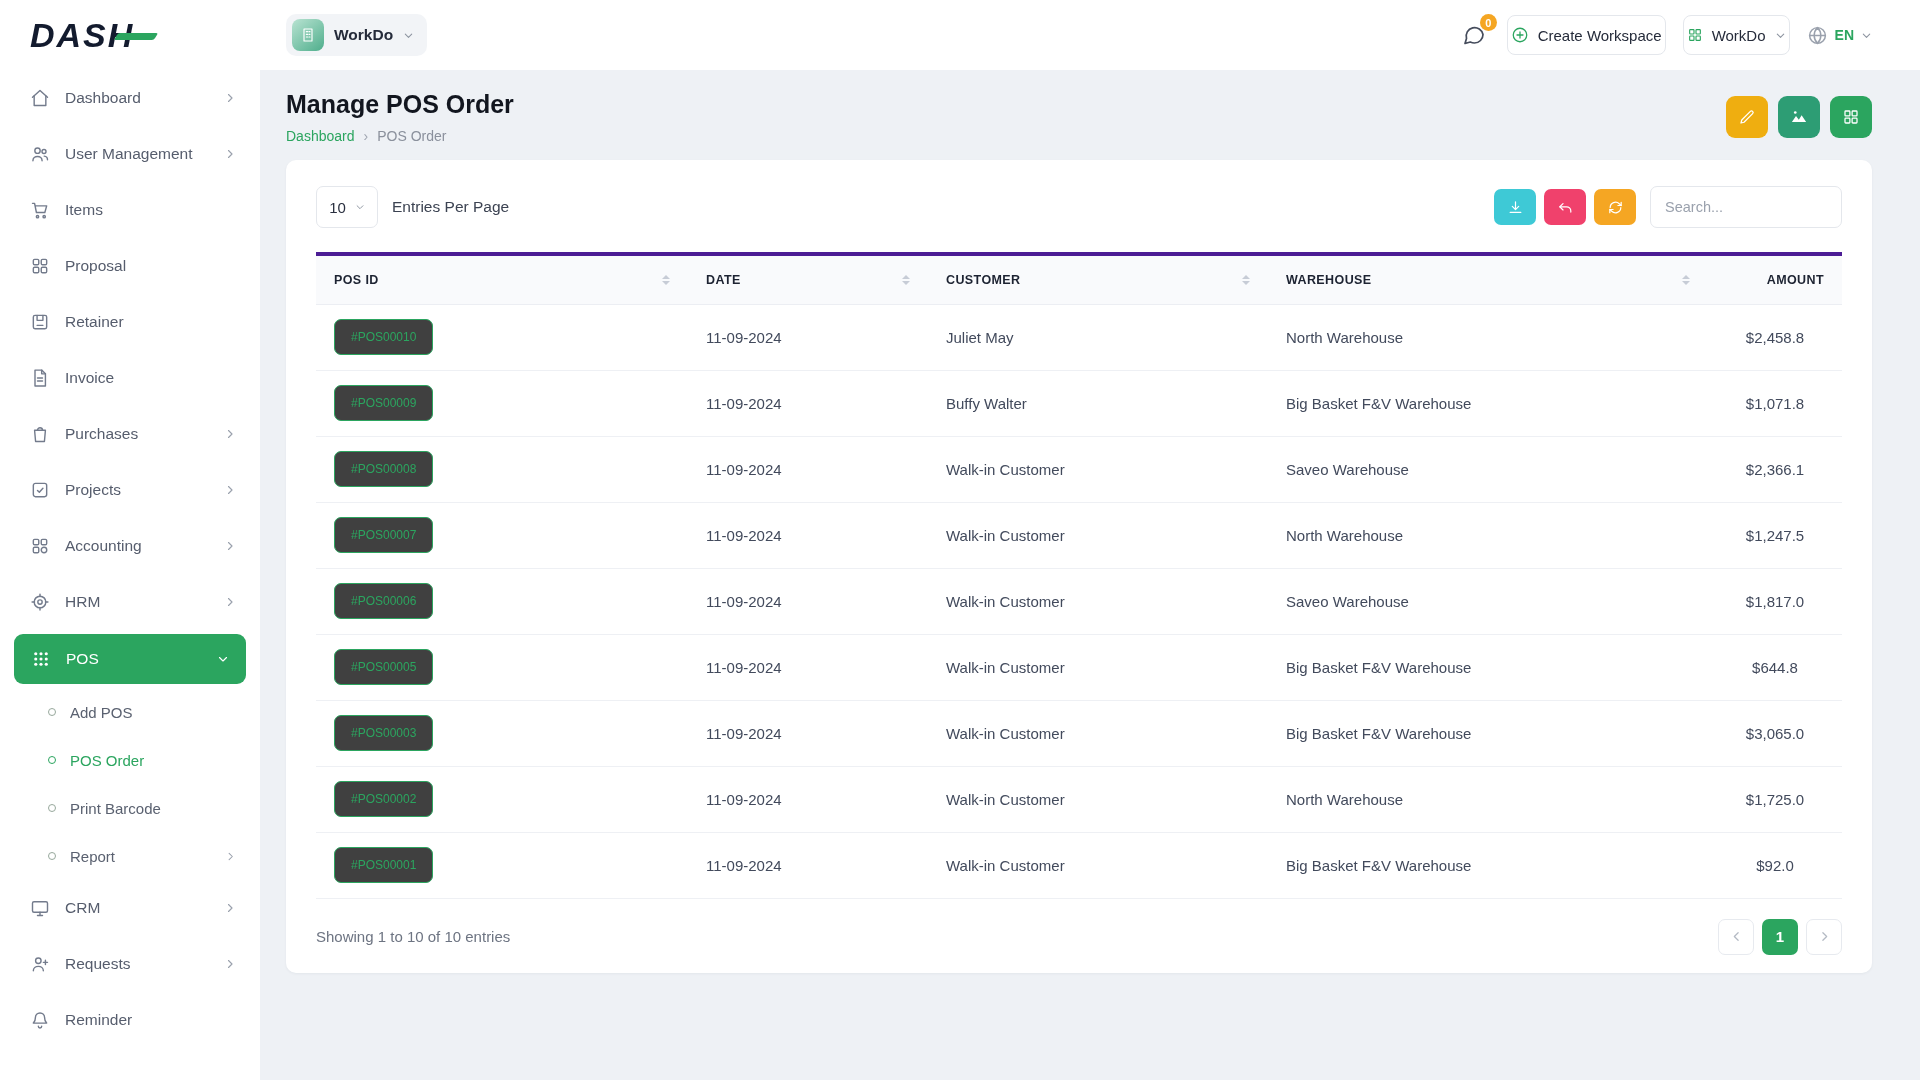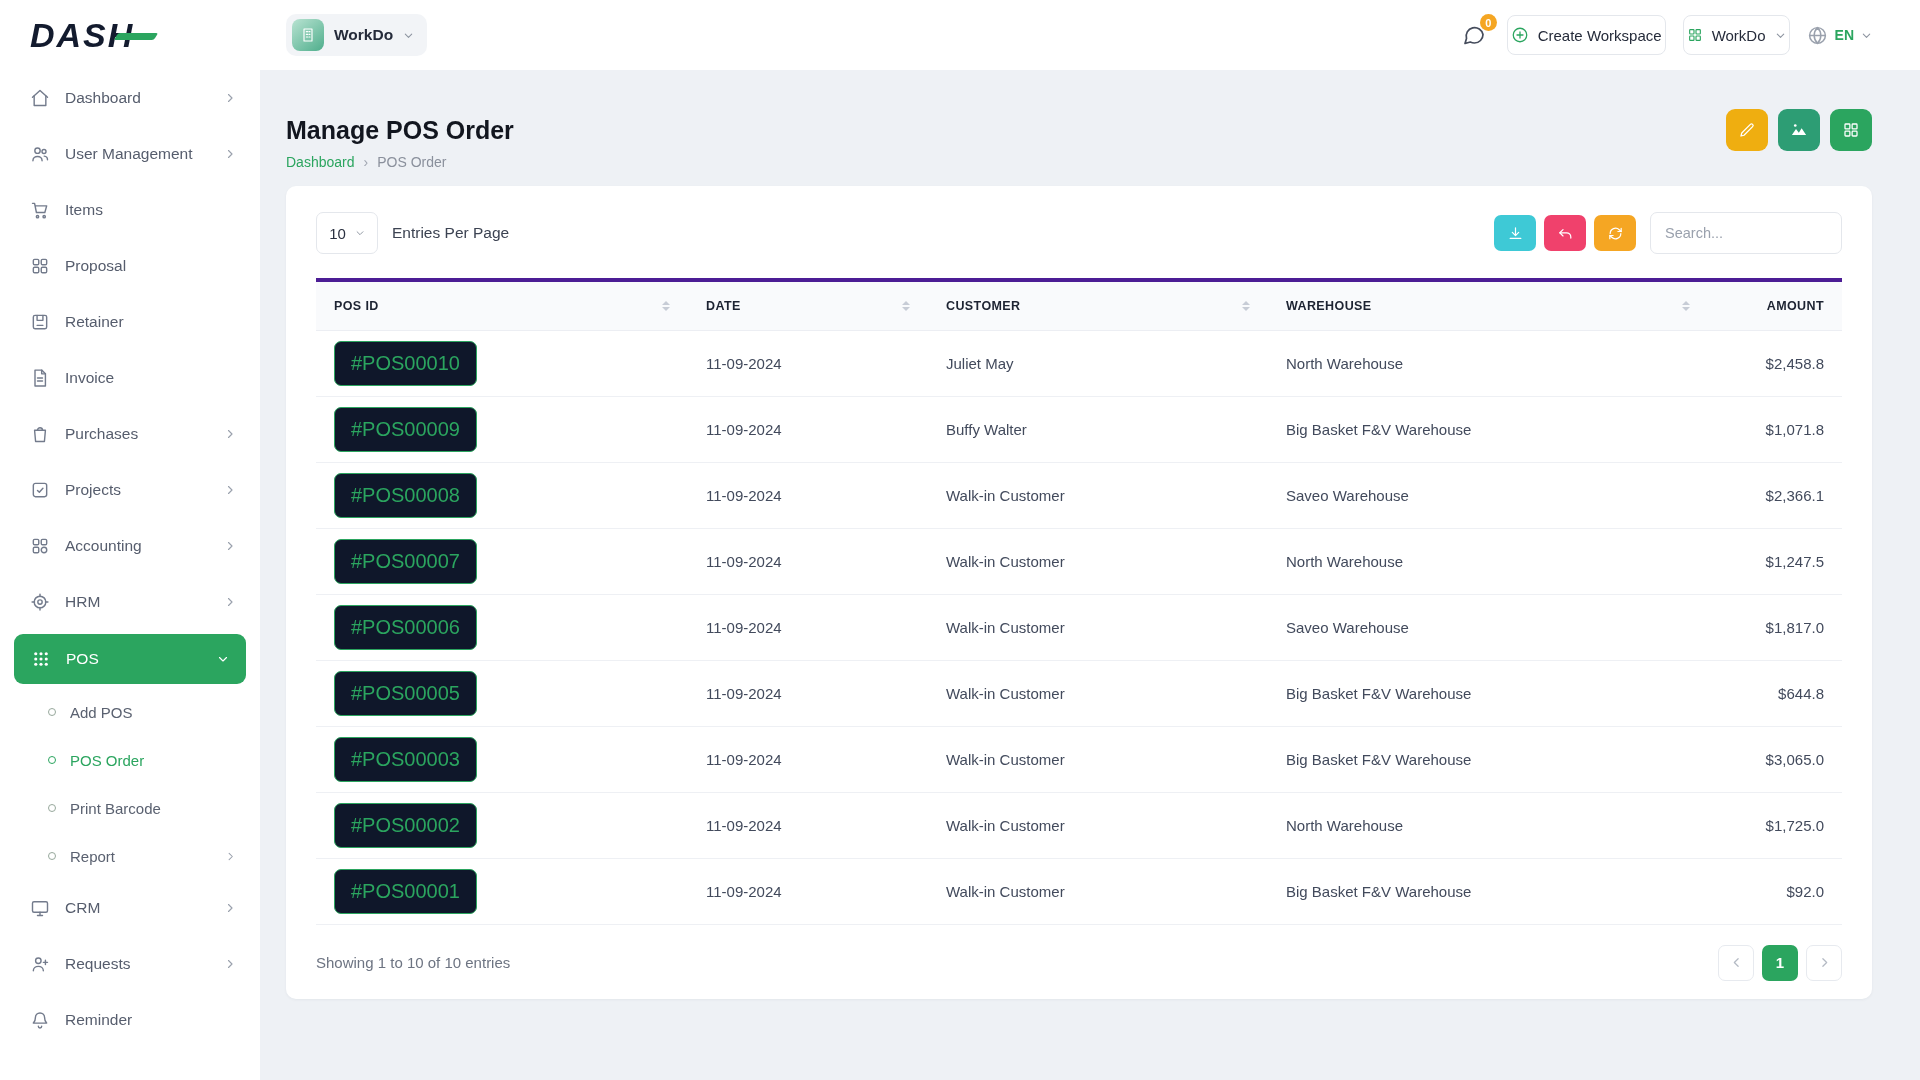--- a/index.html
+++ b/index.html
@@ -42,21 +42,21 @@
   .chat-btn{position:relative;color:#454c5c;padding:4px;}
   .badge{position:absolute;top:-5px;right:-7px;background:var(--orange);color:#fff;font-size:11px;font-weight:700;min-width:17px;height:17px;border-radius:9px;display:flex;align-items:center;justify-content:center;padding:0 4px;}
   .pill{display:flex;align-items:center;gap:9px;height:40px;padding:0 3px;border:1px solid #e4e7ec;border-radius:8px;font-size:15px;color:#252b3a;background:#fff;}
   .p-icon{color:var(--accent);display:flex;}
   .lang{display:flex;align-items:center;gap:7px;color:#9aa1ad;}
   .lang-code{color:var(--accent);font-weight:700;font-size:14px;}
 
   
   .content{padding:20px 48px 0 26px;flex:1;display:flex;flex-direction:column;}
   .page-head{display:flex;justify-content:space-between;align-items:center;}
-  h1{font-size:25px;font-weight:700;color:#12161f;margin-top:26px;}
+  h1{font-size:25px;font-weight:700;color:#12161f;}
   .breadcrumb{margin-top:9px;font-size:14px;display:flex;gap:9px;align-items:center;}
   .breadcrumb a{color:var(--accent);text-decoration:none;cursor:pointer;}
   .bc-sep{color:#a0a6b1;}
   .bc-cur{color:#8a909c;}
   .head-actions{display:flex;gap:10px;}
   .sq{width:42px;height:42px;border-radius:9px;display:flex;align-items:center;justify-content:center;color:#fff;}
   .sq.yellow{background:var(--yellow);}
   .sq.teal{background:var(--teal);}
   .sq.green{background:var(--accent);}
 
@@ -77,22 +77,22 @@
   table{width:100%;border-collapse:collapse;margin-top:24px;table-layout:fixed;}
   thead th{background:#f9fafc;border-top:4px solid #4c1d95;border-bottom:1px solid #eceef3;padding:0 18px;height:50px;font-size:12.5px;letter-spacing:.4px;color:#1d2332;text-align:left;font-weight:700;}
   .th-inner{display:flex;align-items:center;justify-content:space-between;gap:8px;}
   .th-inner.right{justify-content:flex-end;}
   .w-posid{width:372px;}.w-date{width:240px;}.w-cust{width:340px;}.w-wh{width:440px;}
   .sort{display:inline-flex;flex-direction:column;gap:2.5px;}
   .sort i{display:block;width:0;height:0;border-left:4px solid transparent;border-right:4px solid transparent;}
   .sort i.up{border-bottom:4.5px solid #c7ccd6;}
   .sort i.down{border-top:4.5px solid #c7ccd6;}
   tbody td{height:66px;padding:0 18px;border-bottom:1px solid #eef0f4;font-size:15px;color:#424a5c;overflow:hidden;white-space:nowrap;}
-  .pos-badge{display:inline-block;border:1px solid var(--accent);color:var(--accent);border-radius:7px;padding:10px 16px;font-size:20px;text-decoration:none;background:#0f172a;cursor:pointer;text-align:center;}
-  td.amount,th.amount{text-align:right;}
+  .pos-badge{display:inline-block;border:1px solid var(--accent);color:var(--accent);border-radius:7px;padding:10px 16px;font-size:12px;text-decoration:none;background:#404040;cursor:pointer;text-align:center;}
+  td.amount,th.amount{text-align:center;}
 
   .card-foot{display:flex;justify-content:space-between;align-items:center;margin-top:20px;}
   .showing{font-size:15px;color:#6d7482;}
   .pagination{display:flex;gap:8px;}
   .pg{width:36px;height:36px;border-radius:7px;display:flex;align-items:center;justify-content:center;font-size:15px;}
   .pg.arrow{border:1px solid #e7eaef;color:#b4bac4;}
   .pg.cur{background:var(--accent);color:#fff;font-weight:600;}
 </style>
 </head>
 <body>

